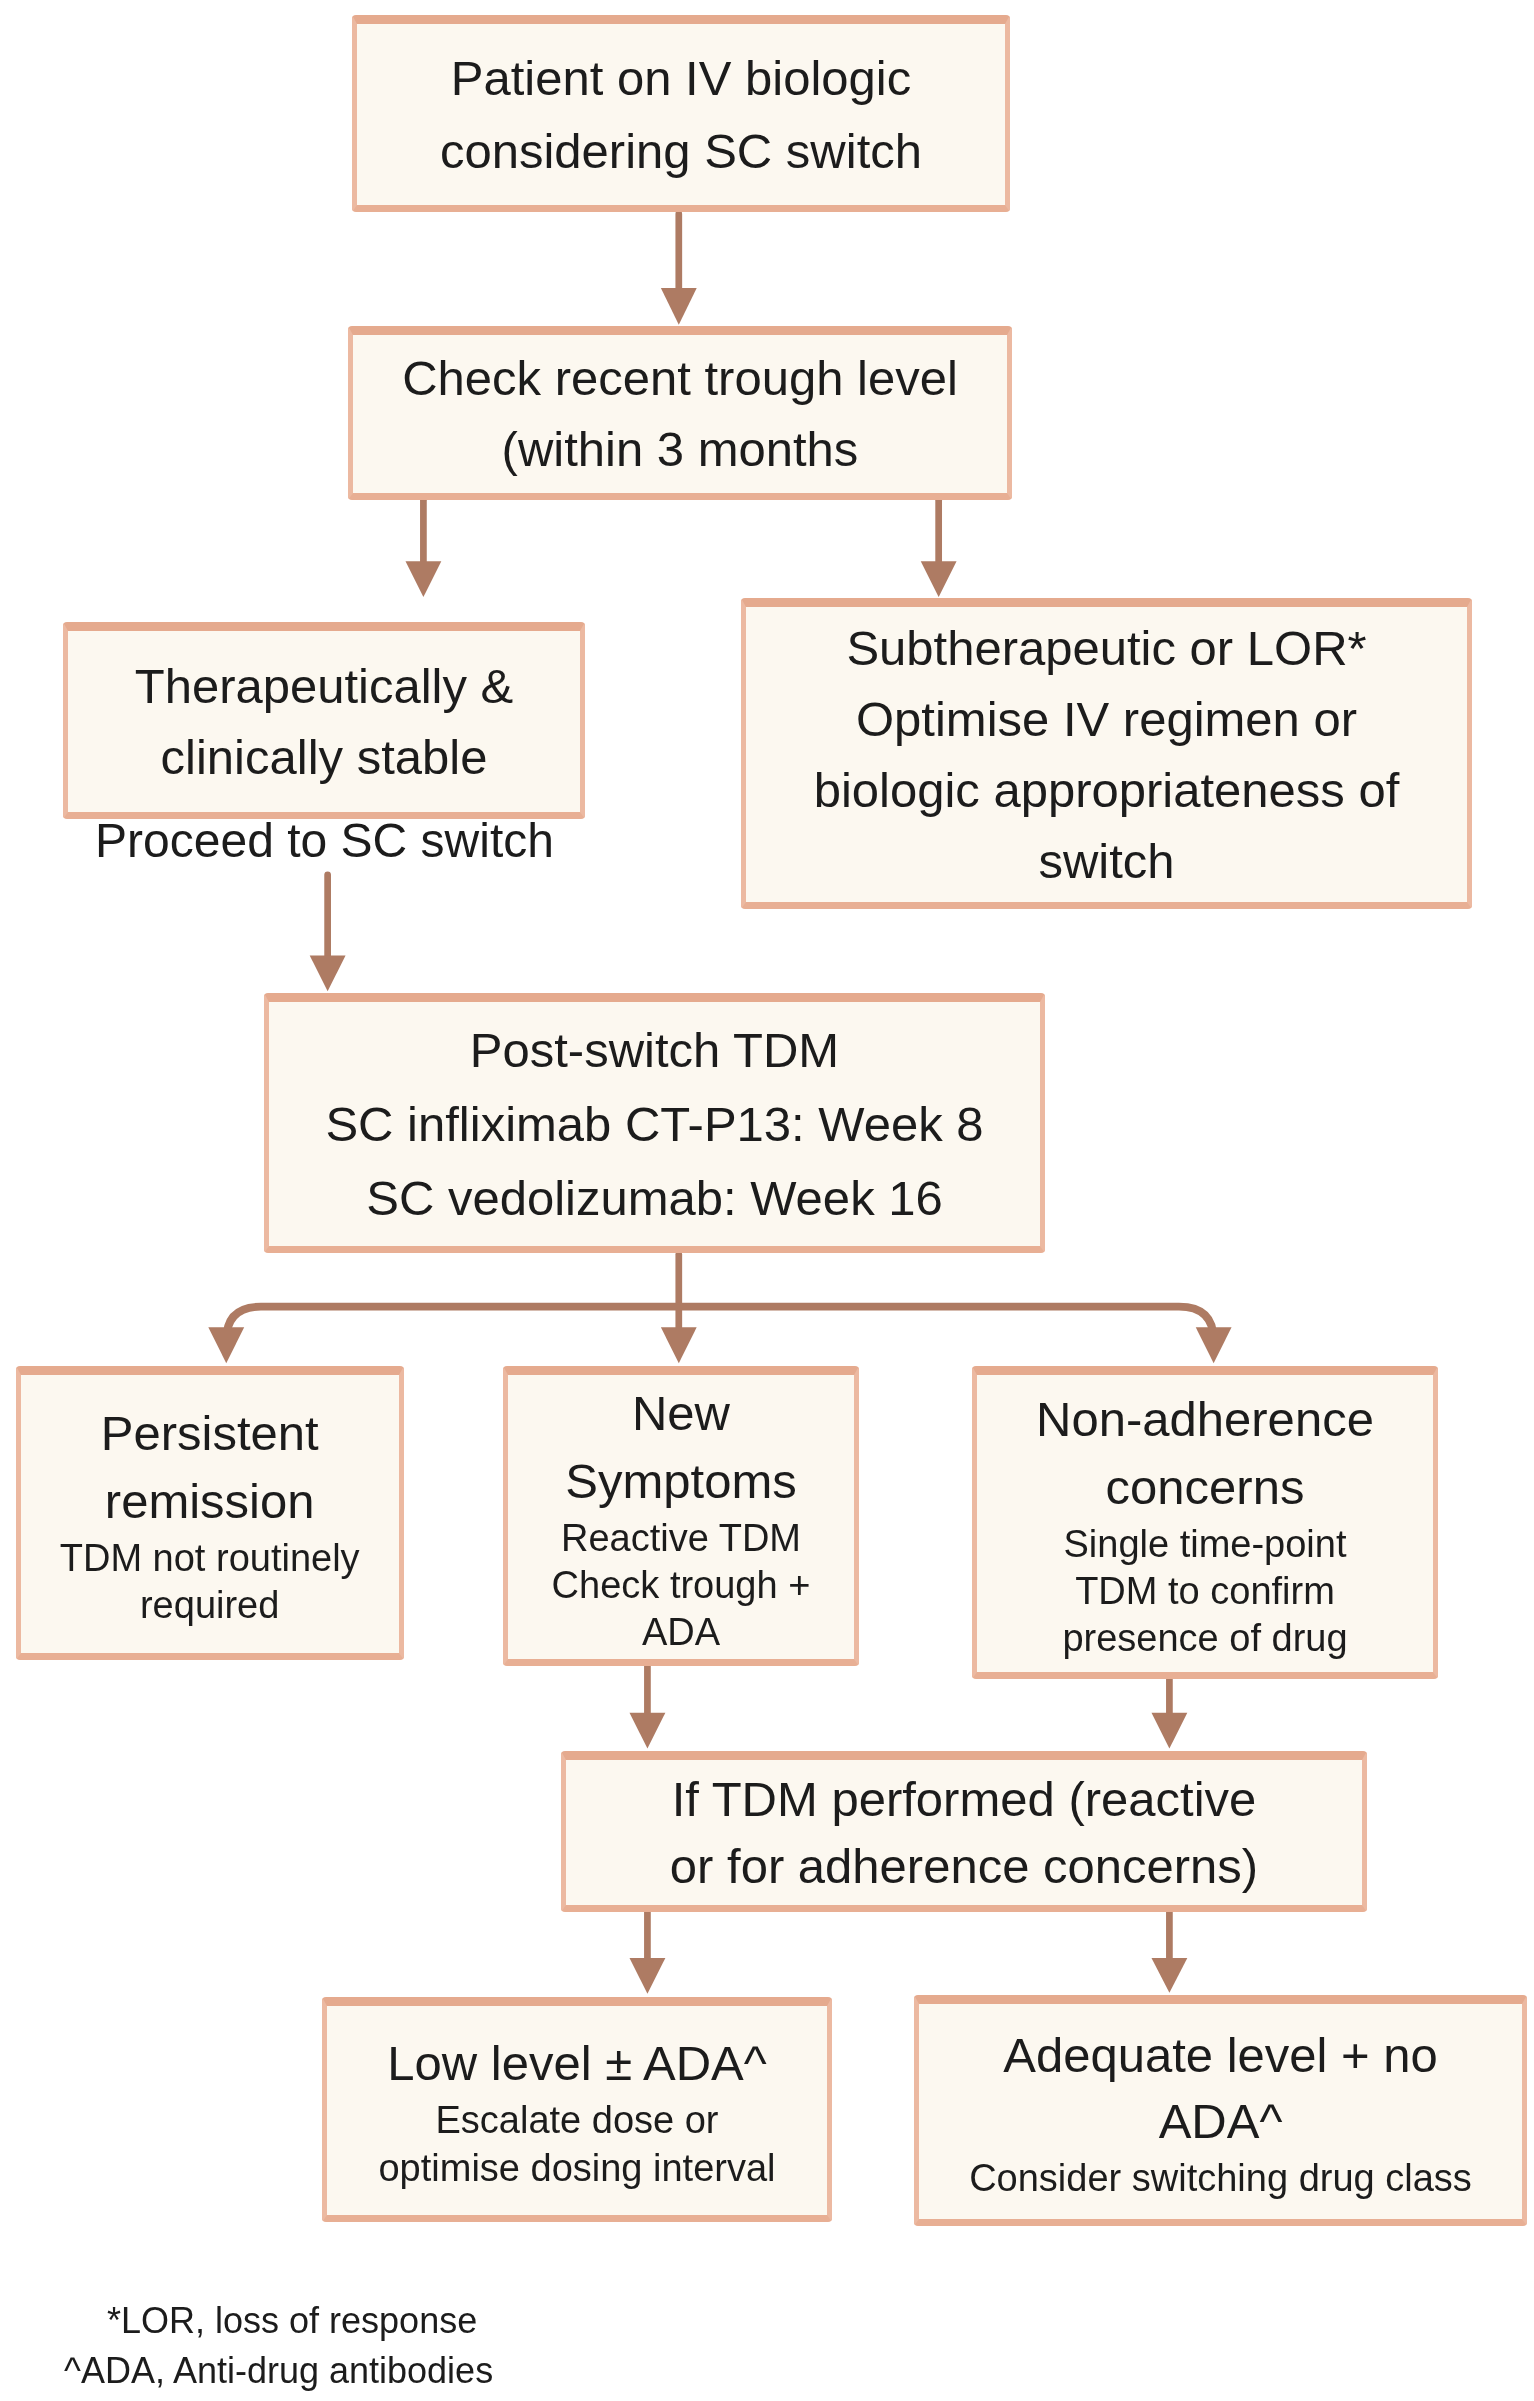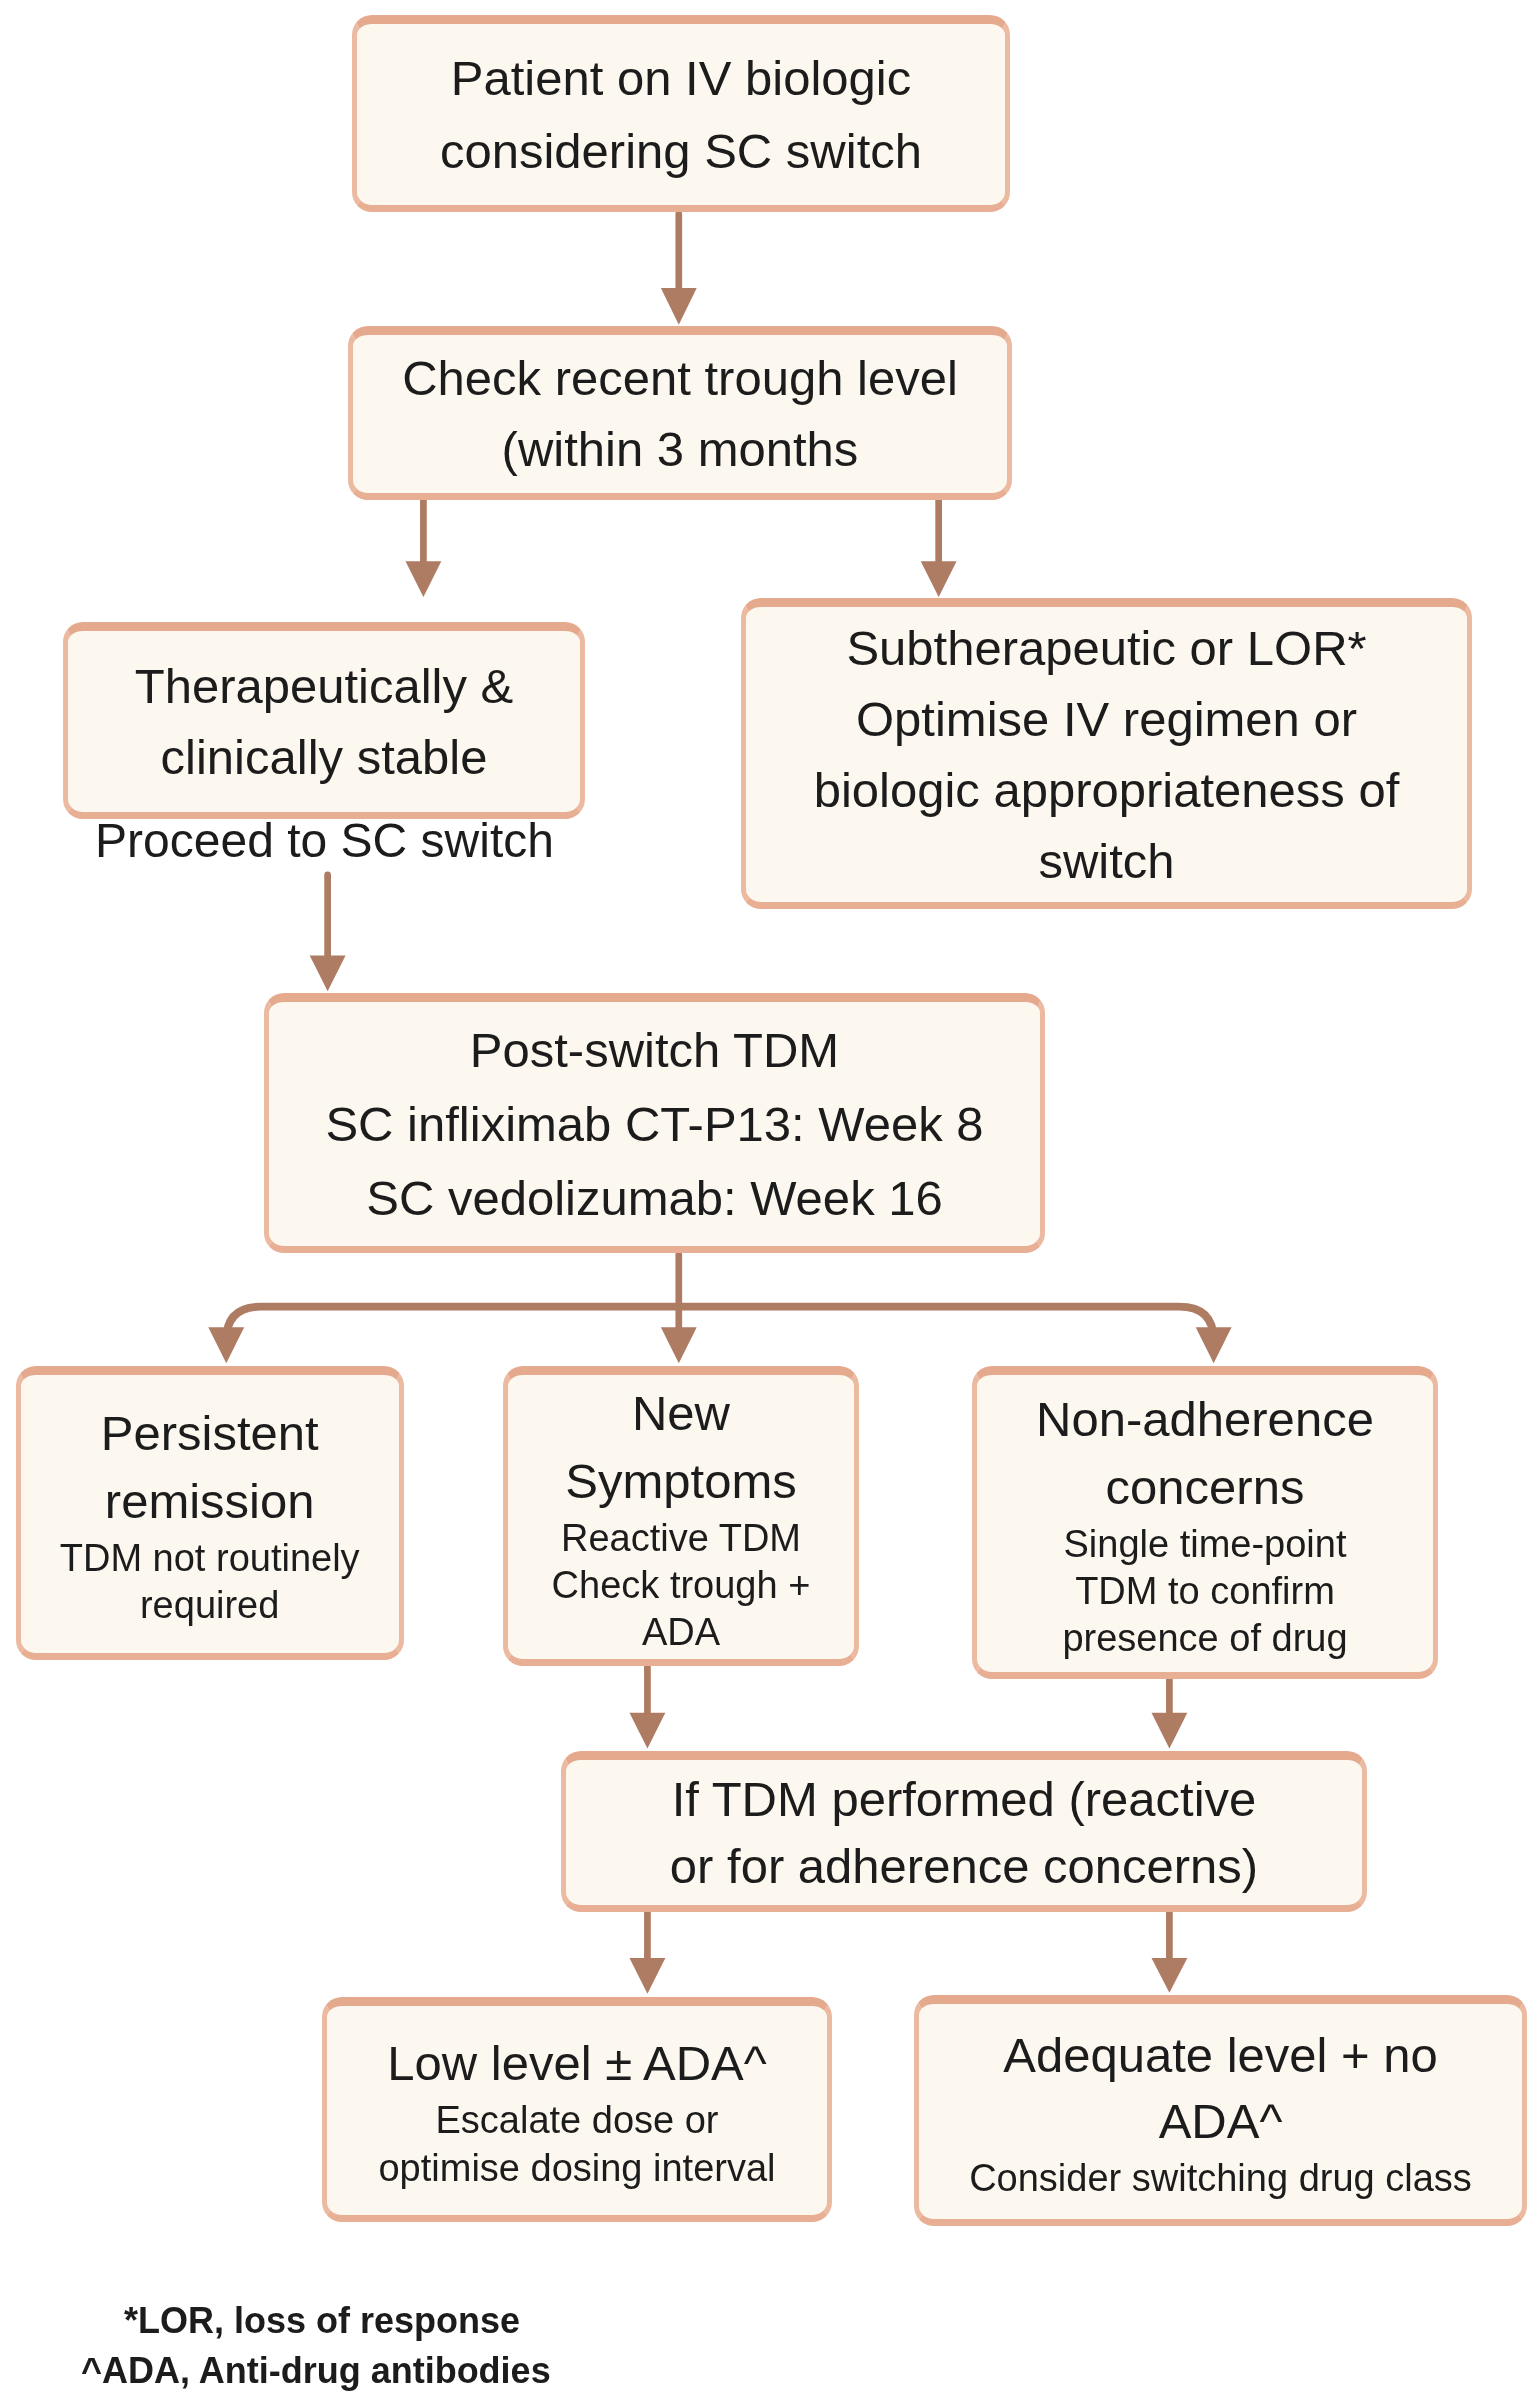--- a/index.html
+++ b/index.html
@@ -18,21 +18,21 @@
     width: 1534px; height: 2401px;
     pointer-events: none;
   }
   .node {
     position: absolute;
     box-sizing: border-box;
     background: #fcf8f0;
     border: 5px solid #ecb9a1;
     border-top: 9px solid #e5aa8e;
     border-bottom: 7.3px solid #e8af94;
-    border-radius: 20px;
+    border-radius: 4px;
     display: flex;
     flex-direction: column;
     align-items: center;
     justify-content: center;
     text-align: center;
   }
   .lg  { font-size: 49px; line-height: 71px; white-space: nowrap; }
   .md  { font-size: 38px; line-height: 48px;  white-space: nowrap; }
   .node-patient      .lg { line-height: 73px; }
   .node-post-switch  .lg { line-height: 74px; }
@@ -160,19 +160,19 @@
     <div class="md">Escalate dose or</div>
     <div class="md">optimise dosing interval</div>
   </div>
 
   <div class="node outcome" style="left:914px; top:1995px; width:613px; height:231px;">
     <div class="lg">Adequate level + no</div>
     <div class="lg">ADA^</div>
     <div class="md">Consider switching drug class</div>
   </div>
 
-  <div class="footnote" style="left: 81px; top: 2296px; font-weight: bold;">
+  <div class="footnote" style="left: 64px; top: 2296px;">
     <span class="indent">*LOR, loss of response</span>
     <span class="line">^ADA, Anti-drug antibodies</span>
   </div>
 
 </div>
 
 
 </body></html>

